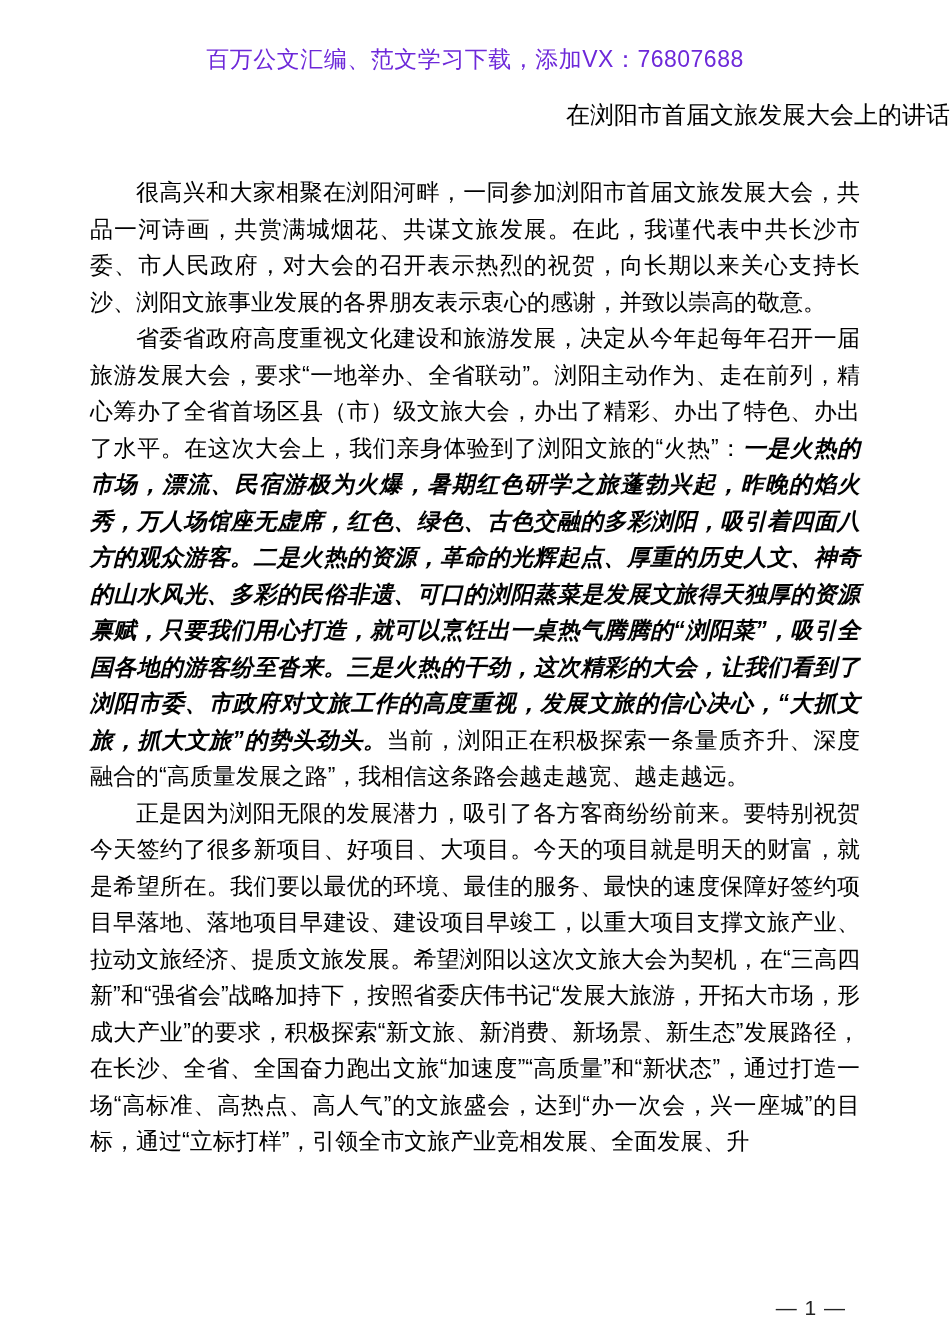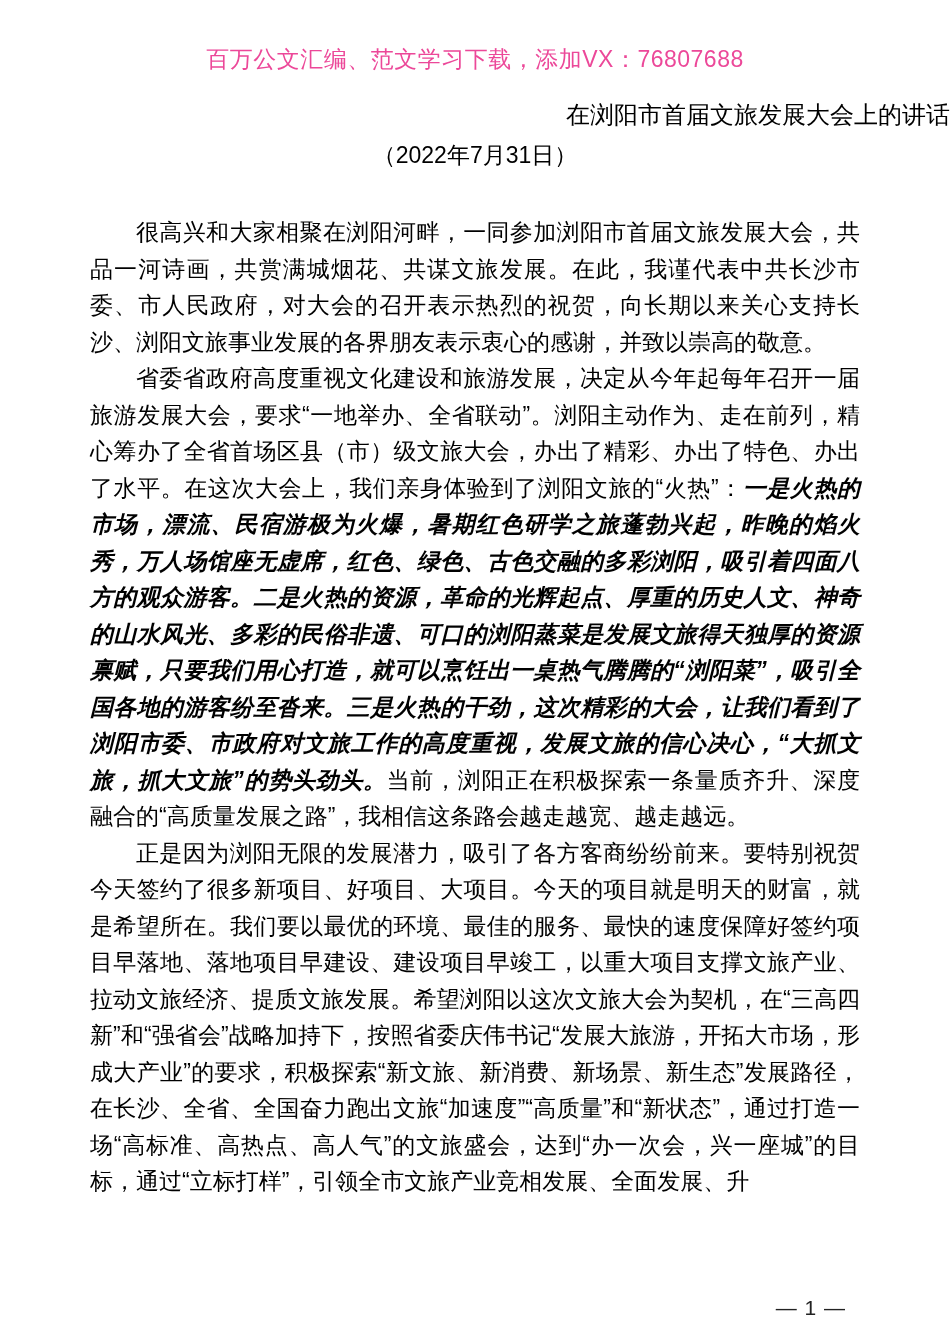--- a/index.html
+++ b/index.html
@@ -13,21 +13,21 @@
     color: #000000;
   }
   .doc-page {
     width: 100%;
     height: 100%;
     position: relative;
     padding-top: 44px;
   }
   .promo-notice {
     text-align: center;
-    color: #ec4899;
+    color: #6d28d9;
     font-size: 23px;
     line-height: 30px;
     margin-bottom: 26px;
     letter-spacing: 0.5px;
   }
   .doc-title {
     text-align: right;
     font-size: 24px;
     line-height: 30px;
     margin-bottom: 10px;
@@ -68,21 +68,20 @@
 </head>
 <body>
 
 <div class="doc-page">
 
   <div class="promo-notice">百万公文汇编、范文学习下载，添加VX：76807688</div>
 
   <div class="doc-title">在浏阳市首届文旅发展大会上的讲话</div>
 
 
-  <div class="doc-dateline">（2022年7月31日）</div>
 
   <div class="doc-body">
       <p><span>很高兴和大家相聚在浏阳河畔，一同参加浏阳市首届文旅发展大会，共品一河诗画，共赏满城烟花、共谋文旅发展。在此，我谨代表中共长沙市委、市人民政府，对大会的召开表示热烈的祝贺，向长期以来关心支持长沙、浏阳文旅事业发展的各界朋友表示衷心的感谢，并致以崇高的敬意。</span></p>
       <p><span>省委省政府高度重视文化建设和旅游发展，决定从今年起每年召开一届旅游发展大会，要求“一地举办、全省联动”。浏阳主动作为、走在前列，精心筹办了全省首场区县（市）级文旅大会，办出了精彩、办出了特色、办出了水平。在这次大会上，我们亲身体验到了浏阳文旅的“火热”：</span><span class="seg-bold">一是火热的市场，漂流、民宿游极为火爆，暑期红色研学之旅蓬勃兴起，昨晚的焰火秀，万人场馆座无虚席，红色、绿色、古色交融的多彩浏阳，吸引着四面八方的观众游客。二是火热的资源，革命的光辉起点、厚重的历史人文、神奇的山水风光、多彩的民俗非遗、可口的浏阳蒸菜是发展文旅得天独厚的资源禀赋，只要我们用心打造，就可以烹饪出一桌热气腾腾的“浏阳菜”，吸引全国各地的游客纷至沓来。三是火热的干劲，这次精彩的大会，让我们看到了浏阳市委、市政府对文旅工作的高度重视，发展文旅的信心决心，“大抓文旅，抓大文旅”的势头劲头。</span><span>当前，浏阳正在积极探索一条量质齐升、深度融合的“高质量发展之路”，我相信这条路会越走越宽、越走越远。</span></p>
       <p><span>正是因为浏阳无限的发展潜力，吸引了各方客商纷纷前来。要特别祝贺今天签约了很多新项目、好项目、大项目。今天的项目就是明天的财富，就是希望所在。我们要以最优的环境、最佳的服务、最快的速度保障好签约项目早落地、落地项目早建设、建设项目早竣工，以重大项目支撑文旅产业、拉动文旅经济、提质文旅发展。希望浏阳以这次文旅大会为契机，在“三高四新”和“强省会”战略加持下，按照省委庆伟书记“发展大旅游，开拓大市场，形成大产业”的要求，积极探索“新文旅、新消费、新场景、新生态”发展路径，在长沙、全省、全国奋力跑出文旅“加速度”“高质量”和“新状态”，通过打造一场“高标准、高热点、高人气”的文旅盛会，达到“办一次会，兴一座城”的目标，通过“立标打样”，引领全市文旅产业竞相发展、全面发展、升</span></p>
     </div>
 
   <div class="page-footer">— 1 —</div>
 
 </div>

